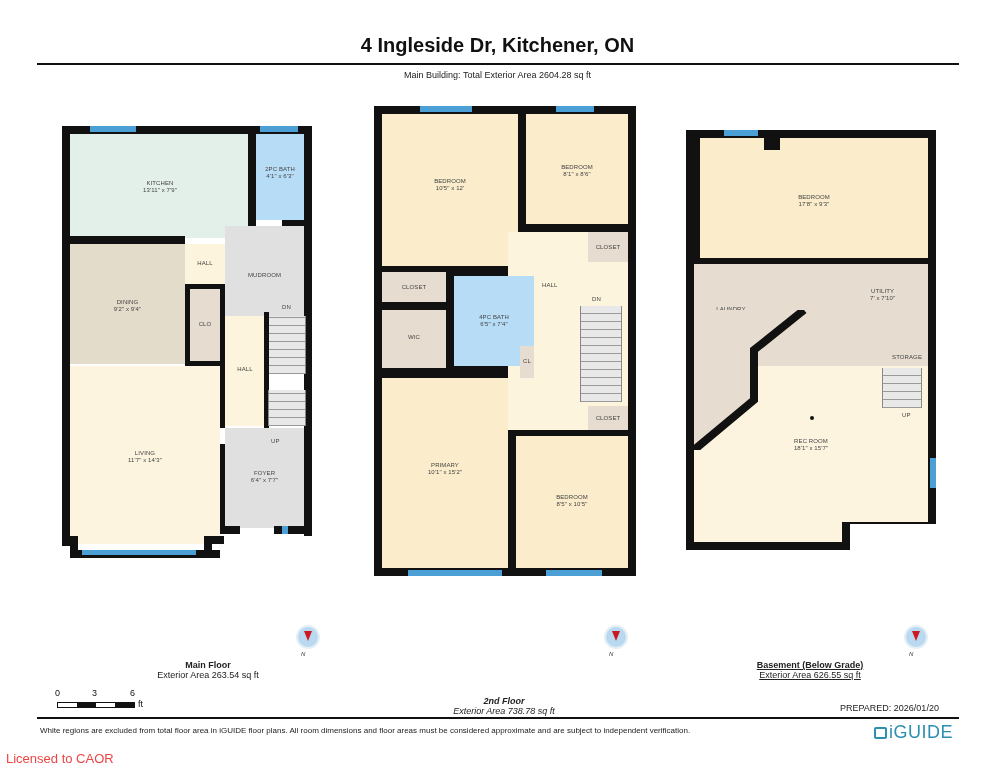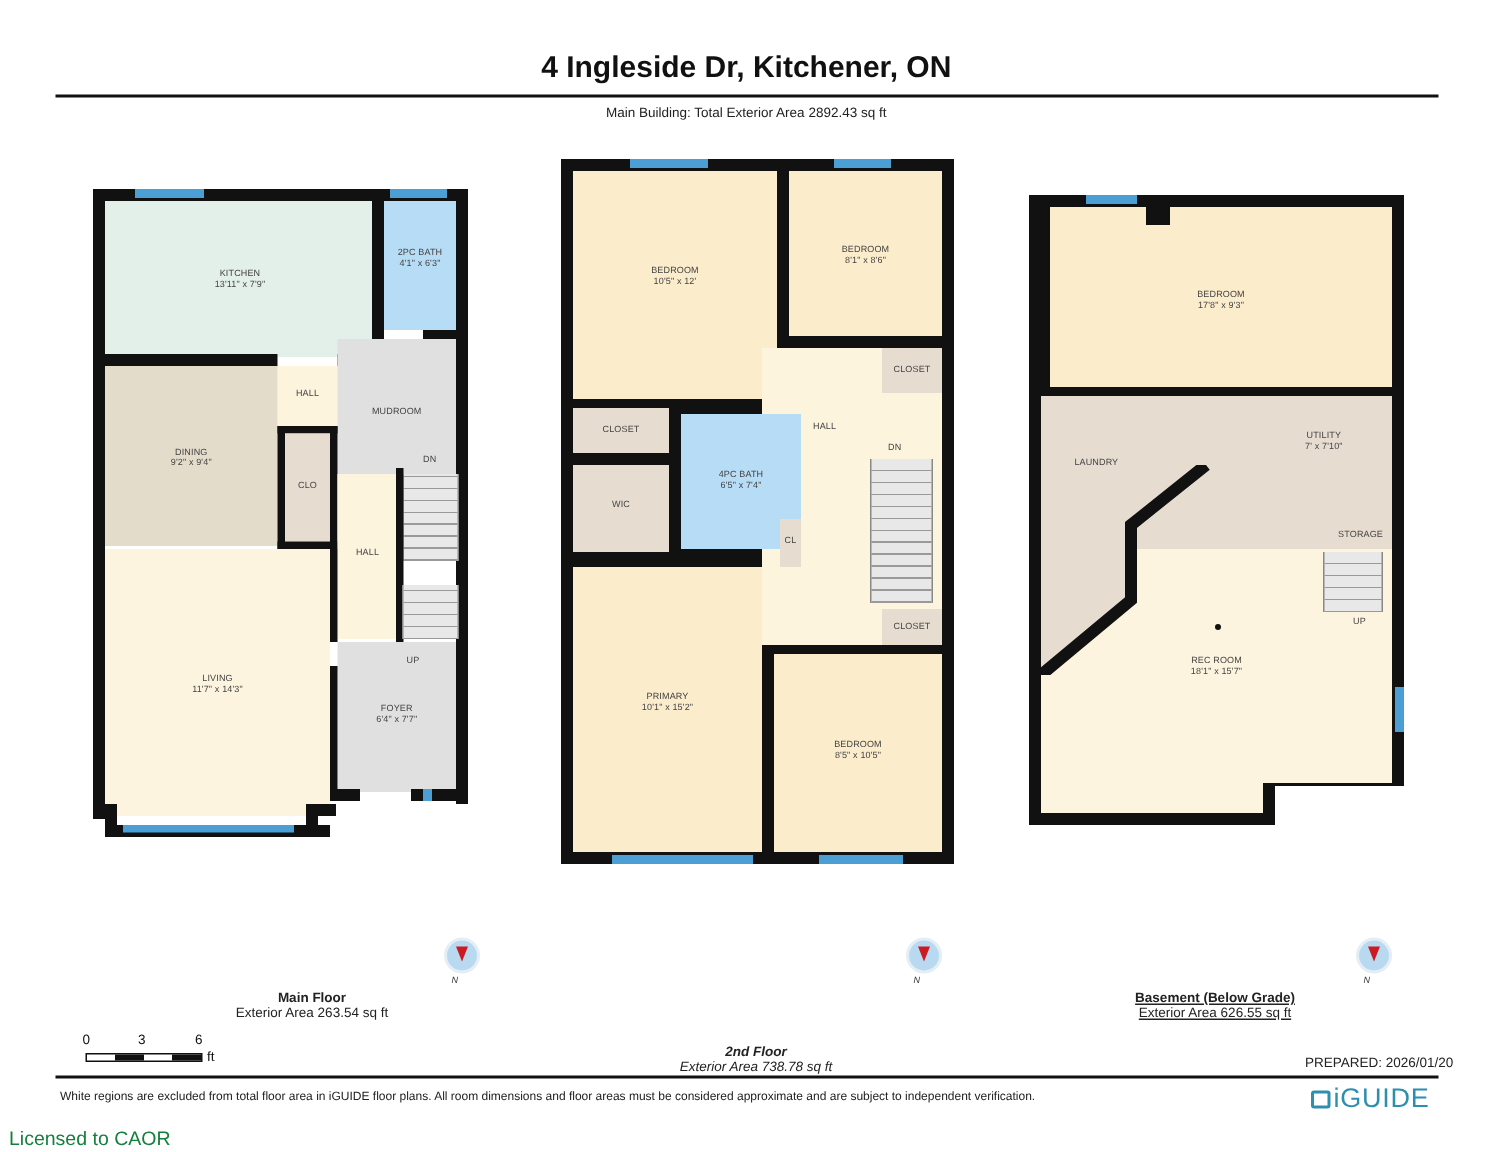--- a/index.html
+++ b/index.html
@@ -21,31 +21,31 @@
   .bed{background:#fbeccb;}
   .closet{background:#e6ddd0;}
   .laundry{background:#e6ddd0;}
   .stairs{background:#e8e8e8;background-image:repeating-linear-gradient(0deg,#999 0 1px,transparent 1px 8px);border-left:1px solid #888;border-right:1px solid #888;}
   .floorname{text-align:center;font-size:9px;font-weight:bold;color:#222;}
   .floorarea{text-align:center;font-size:9px;color:#222;}
   .compass{width:20px;height:20px;border-radius:50%;background:#b9d9f1;border:2px solid #e4eef5;}
   .compass:after{content:"";position:absolute;left:6px;top:4px;border-left:4px solid transparent;border-right:4px solid transparent;border-top:10px solid #cc1a22;}
   .compN{font-size:6px;font-style:italic;color:#333;}
   .disclaimer{font-size:8px;color:#222;}
-  .licensed{font-size:13px;color:#15803d;}
-  .prepared{font-size:9px;color:#222;margin-left:30px;}
+  .licensed{font-size:13px;color:#ef4444;}
+  .prepared{font-size:9px;color:#222;}
   .logo{font-size:18px;color:#2d8fb0;letter-spacing:0.5px;}
   .scale{font-size:9px;color:#111;}
 </style>
 </head>
 <body>
 
 <div class="abs title">4 Ingleside Dr, Kitchener, ON</div>
 <div class="abs hr" style="left:37px;top:63px;width:922px;"></div>
-<div class="abs subtitle">Main Building: Total Exterior Area 2892.43 sq ft</div>
+<div class="abs subtitle">Main Building: Total Exterior Area 2604.28 sq ft</div>
 
 <div class="abs" style="left:60px;top:126px;width:254px;height:432px;">
 
   <div class="abs wall" style="left:2px;top:0;width:8px;height:420px;"></div>
   <div class="abs wall" style="left:2px;top:0;width:250px;height:8px;"></div>
   <div class="abs wall" style="left:244px;top:0;width:8px;height:410px;"></div>
 
   <div class="room kitchen" style="left:10px;top:8px;width:180px;height:104px;">
     <div class="lbl" style="left:0;right:0;top:46px;">
         <div>KITCHEN</div>

